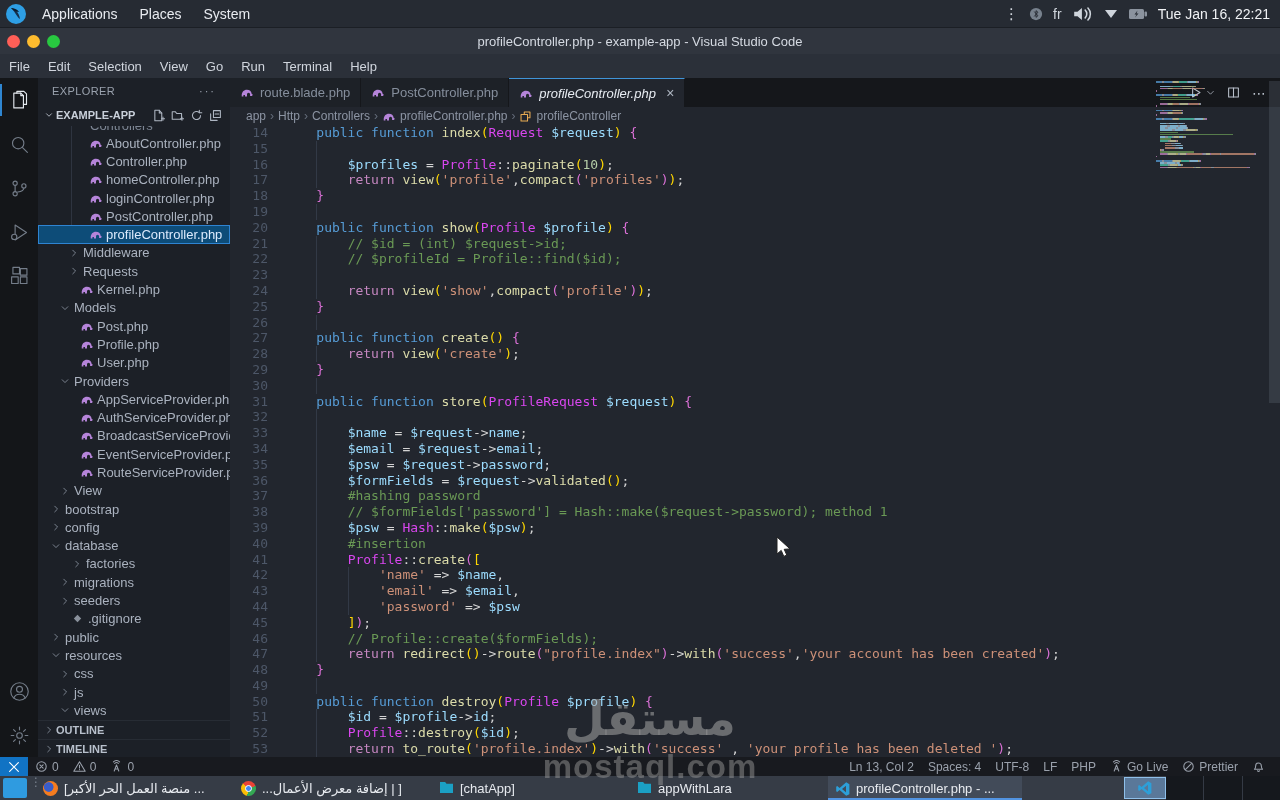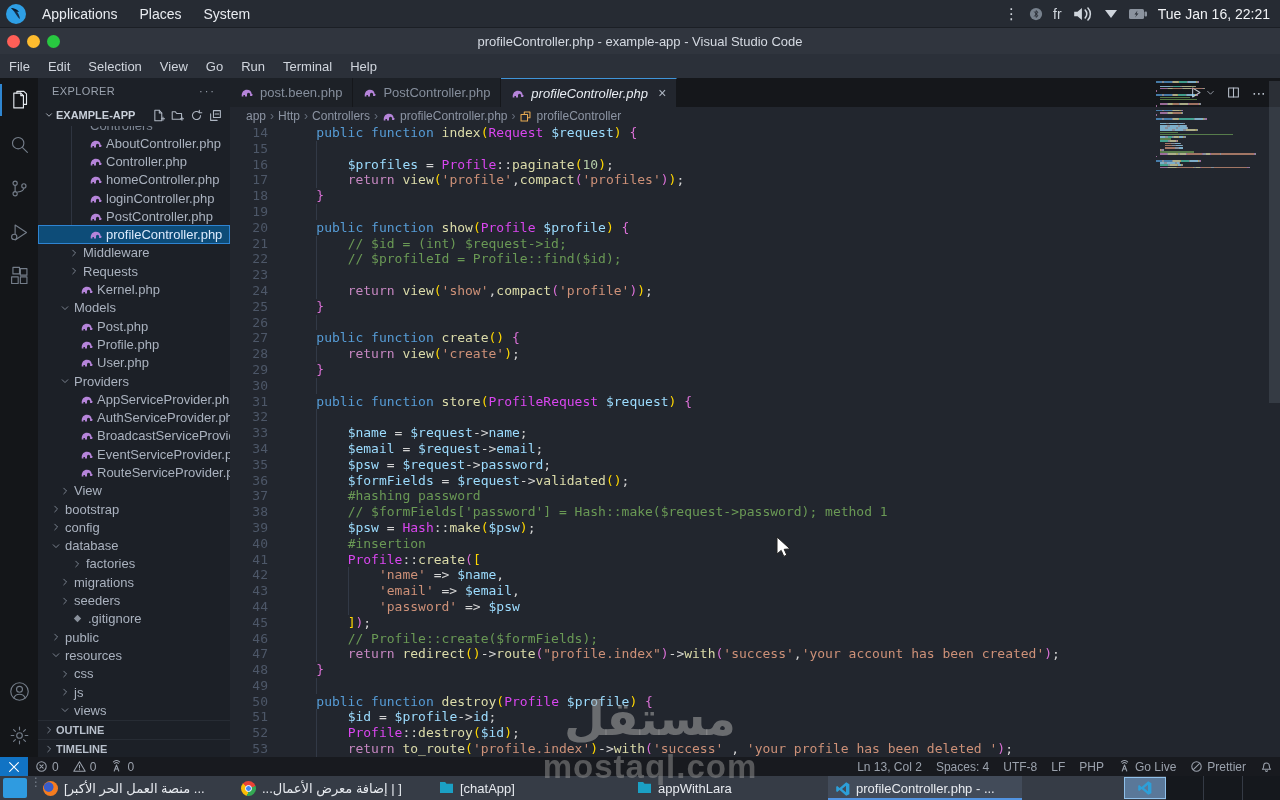--- a/index.html
+++ b/index.html
@@ -79,21 +79,21 @@
   #minimap{position:absolute;right:16px;top:3px;width:112px;}
   .mm-line{height:2.2px;white-space:nowrap;font-size:0;}
   .mm-tok{display:inline-block;height:1.6px;vertical-align:top;margin-top:.3px;opacity:.75;}
   #vscroll{position:absolute;right:0;top:3px;width:11px;height:322px;background:rgba(125,135,148,.22);}
 
   
   #statusbar{position:absolute;left:0;top:757px;width:1280px;height:19px;background:#181a1f;color:#9aa1ac;
     display:flex;align-items:center;font-size:12px;}
   #sb-remote{width:28px;height:19px;background:#1173c4;color:#fff;display:flex;align-items:center;justify-content:center;font-size:13px;}
   .st-item{display:flex;align-items:center;gap:4px;padding:0 7px;height:100%;}
-  #st-right{margin-left:auto;display:flex;align-items:center;}
+  #st-right{margin-left:auto;display:flex;align-items:center;padding-right:8px;}
 
   
   #taskbar{position:absolute;left:0;top:776px;width:1280px;height:24px;background:#363c46;color:#e7eaef;font-size:13px;}
   #tb-desktop{position:absolute;left:3px;top:2px;width:24px;height:20px;background:#2f9be0;border-radius:2px;}
   #tb-grip{position:absolute;left:30px;top:4px;color:#79808c;font-size:12px;line-height:5px;}
   .tb-btn{position:absolute;top:0;height:24px;width:194px;display:flex;align-items:center;gap:6px;padding:0 7px;
     white-space:nowrap;overflow:hidden;}
   .tb-btn.active{background:#424b59;box-shadow:inset 0 -2px 0 #5294e2;}
   .tb-ficon{width:15px;height:15px;flex:0 0 15px;}
   #tb-launcher{position:absolute;left:1124px;top:1px;width:42px;height:22px;background:rgba(125,180,235,.5);
@@ -554,21 +554,21 @@
 
   <div id="editor">
     <div id="tabbar">
       <div id="tabs-holder" style="display:flex;">
           <div class="tab">
             <span>
               <svg width="14" height="13" viewBox="0 0 16 16">
                 <path fill="#b584d9" d="M1.5 13v-1.2C1.5 7.4 4 4.6 7.9 4.6c3.3 0 5.5 2 5.8 4.9l1.5 1.2-1.1 1.5h-2.3v-2a1.9 1.9 0 0 0-3.8 0V13H5.5v-2H3.6v2z"></path>
               </svg>
             </span>
-            <span>post.been.php</span>
+            <span>route.blade.php</span>
           </div>
           <div class="tab">
             <span>
               <svg width="14" height="13" viewBox="0 0 16 16">
                 <path fill="#b584d9" d="M1.5 13v-1.2C1.5 7.4 4 4.6 7.9 4.6c3.3 0 5.5 2 5.8 4.9l1.5 1.2-1.1 1.5h-2.3v-2a1.9 1.9 0 0 0-3.8 0V13H5.5v-2H3.6v2z"></path>
               </svg>
             </span>
             <span>PostController.php</span>
           </div>
           <div class="tab active">

